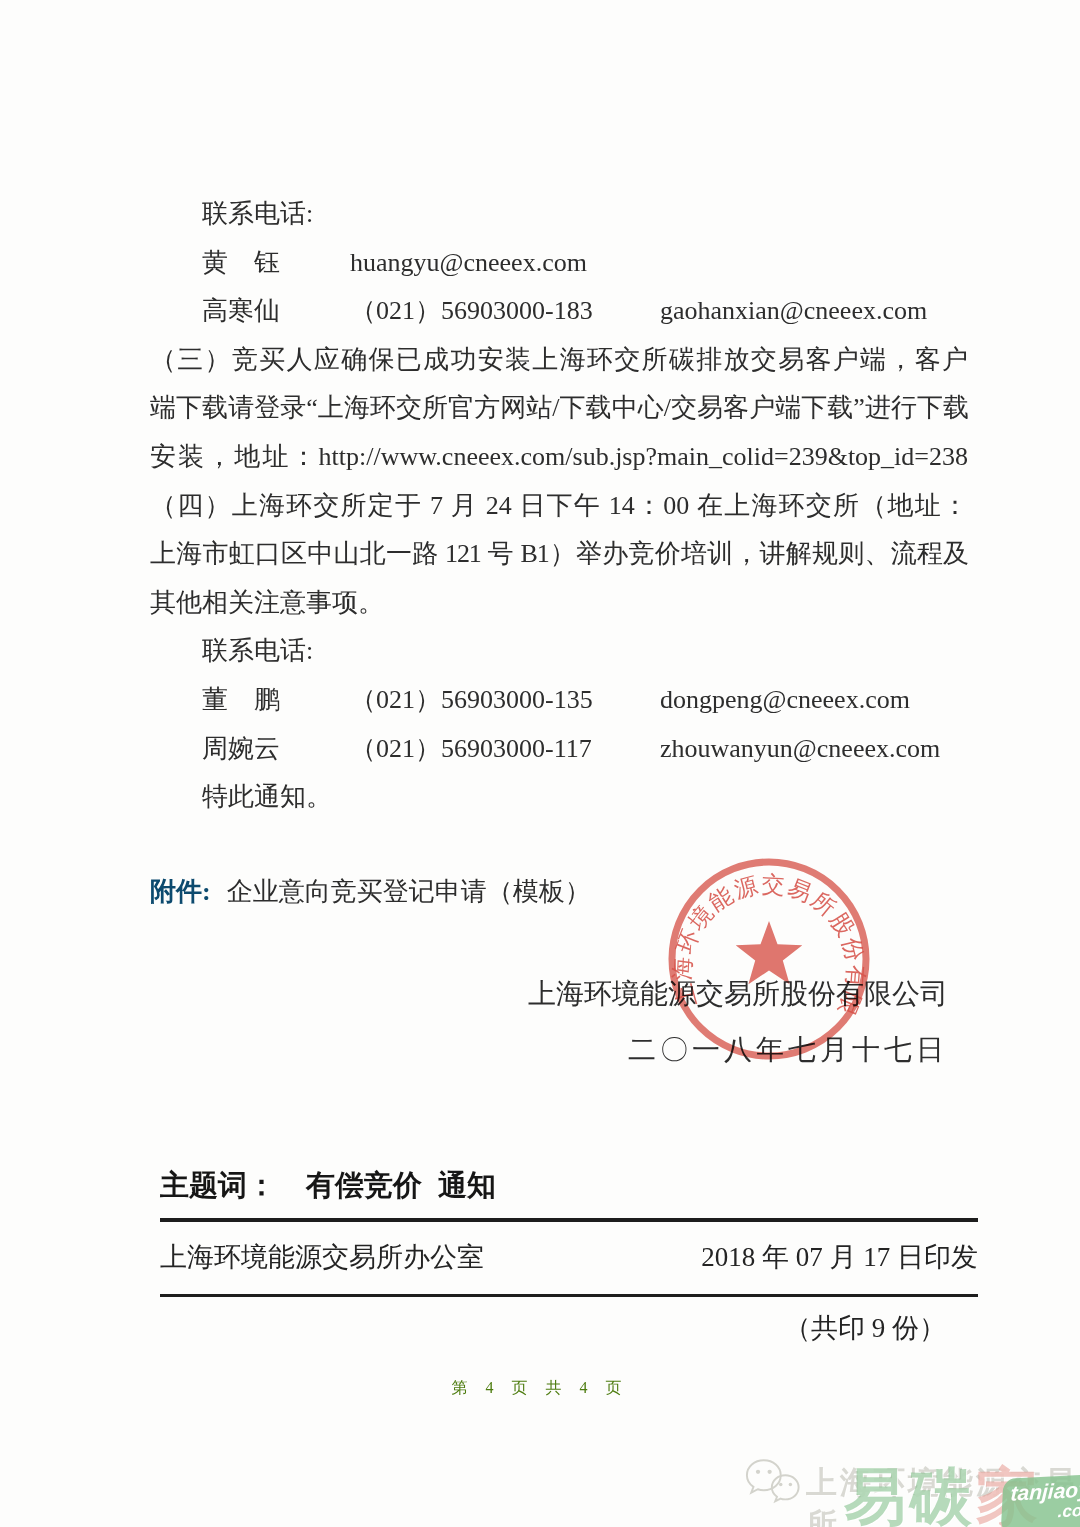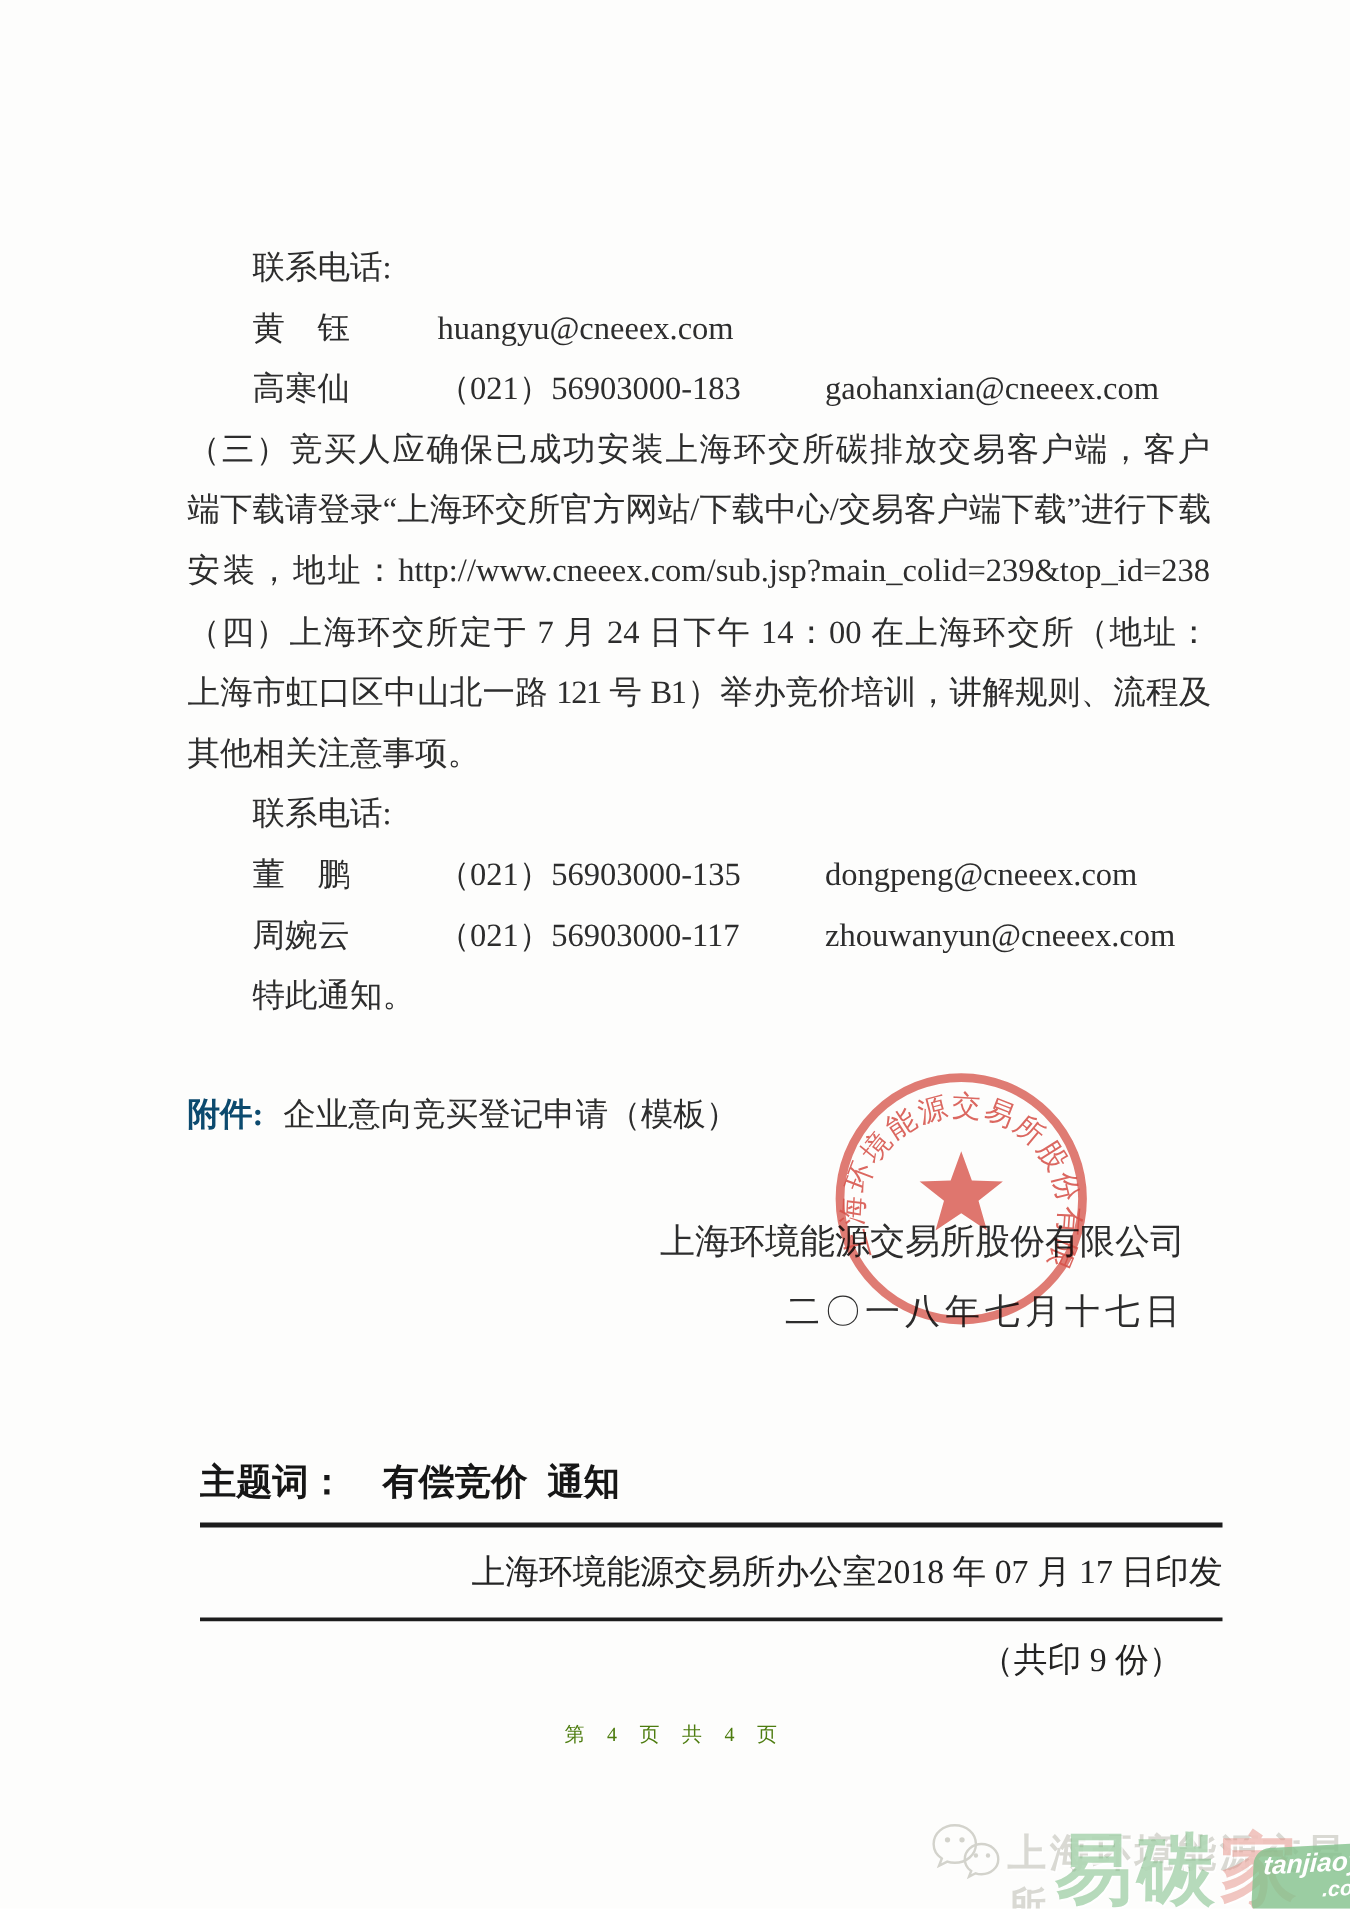--- a/index.html
+++ b/index.html
@@ -41,21 +41,21 @@
   
   .subject-block{position:absolute;left:160px;top:1166px;width:818px;}
   .subject-row{
     font-family:"Liberation Sans","DejaVu Sans",sans-serif;
     font-weight:bold;font-size:29px;color:#161616;
     padding-bottom:12px;border-bottom:4px solid #1d1d1d;
     display:flex;
   }
   .subject-value{margin-left:30px;word-spacing:8px;text-align:right;}
   .office-row{
-    display:flex;justify-content:flex-end;
+    display:flex;justify-content:space-between;
     font-size:27px;color:#242424;
     padding:17px 0 19px 0;border-bottom:3px solid #1d1d1d;
   }
   .copies-row{text-align:right;padding:13px 32px 0 0;font-size:27px;color:#242424;}
   
   .page-indicator{
     position:absolute;left:0;top:1378px;width:100%;
     text-align:center;font-size:16px;color:#4d7c0f;letter-spacing:7px;
   }
   

